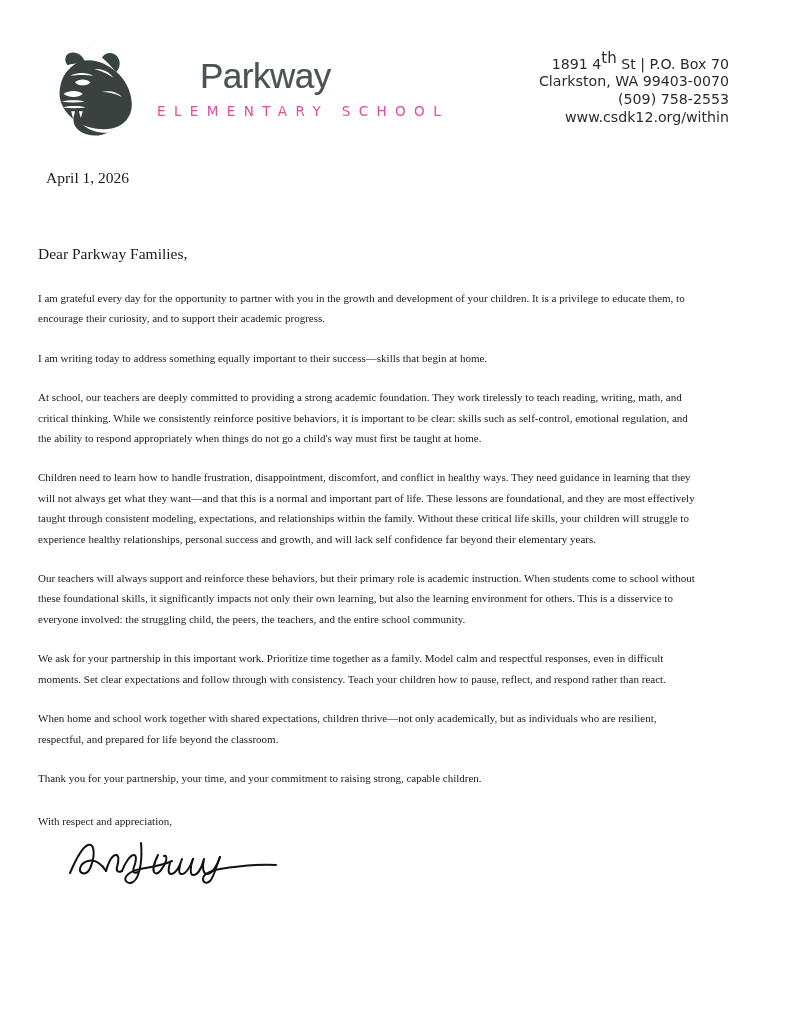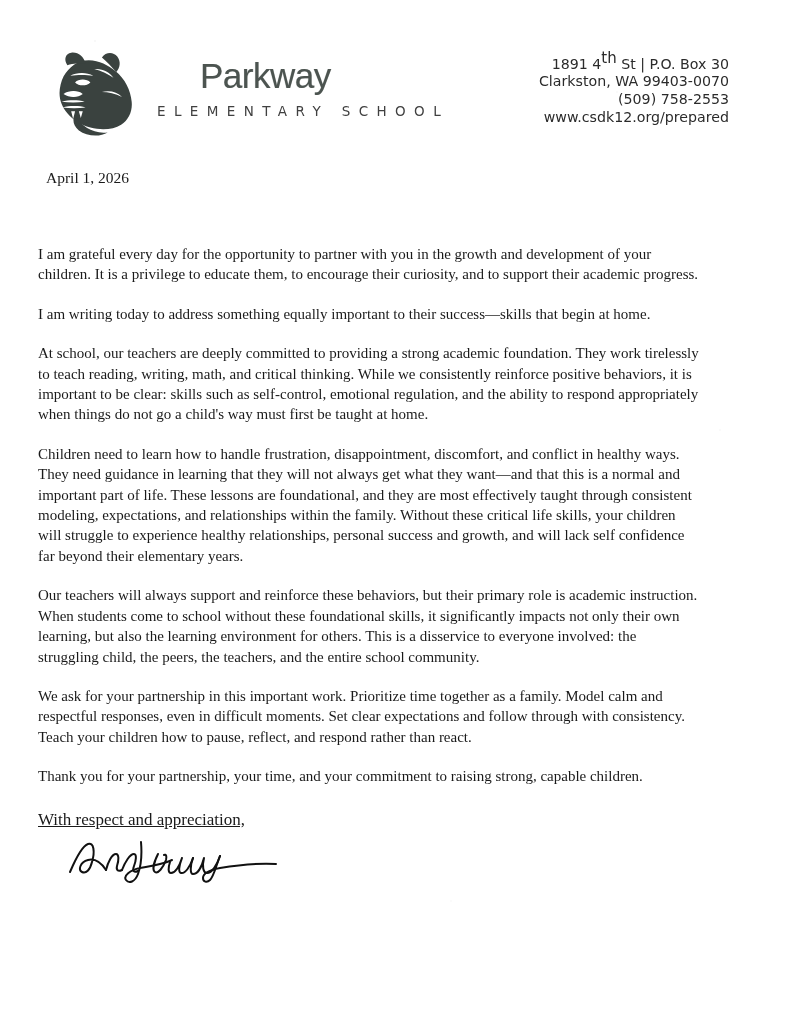--- a/index.html
+++ b/index.html
@@ -68,21 +68,21 @@
     letter-spacing: -0.5px;
     color: #4c5450;
     display: block;
     text-shadow: 0.4px 0 0 rgba(76,84,80,.35), -0.4px 0 0 rgba(76,84,80,.2);
     margin-left: 46px;
   }
   .wordmark-sub {
     font-family: "DejaVu Sans", sans-serif;
     font-size: 13.5px;
     letter-spacing: 8.4px;
-    color: #404040;
+    color: #ec4899;
     display: block;
     margin-top: 1px;
     margin-left: 3px;
     white-space: nowrap;
   }
   .address-block {
     position: absolute;
     right: 62px;
     top: 6px;
     text-align: right;
@@ -105,30 +105,29 @@
     font-size: 15.5px;
     line-height: 20px;
     margin: 0 0 56px 8px;
   }
   .salutation {
     font-size: 15.5px;
     line-height: 20px;
     margin: 0 0 24px 0;
   }
   .para {
-    font-size: 15px;
+    font-size: 11px;
     line-height: 20.4px;
     margin: 0 0 19px 0;
     text-align: left;
   }
   .closing {
-    font-size: 17px;
+    font-size: 11px;
     line-height: 20px;
     margin: 23px 0 0 0;
-    text-decoration: underline;
   }
 
   
   .signature-area {
     position: relative;
     height: 52px;
     margin-top: 2px;
   }
   .signature-svg {
     position: absolute;
@@ -178,37 +177,39 @@
         </g>
       </svg>
 
       <div class="wordmark-wrap">
         <span class="wordmark">Parkway</span>
         <span class="wordmark-sub">ELEMENTARY SCHOOL</span>
       </div>
     </div>
 
     <div class="address-block">
-      <div><span>1891 4</span><sup>th</sup><span> St | P.O. Box 30</span></div>
+      <div><span>1891 4</span><sup>th</sup><span> St | P.O. Box 70</span></div>
       <div>Clarkston, WA 99403-0070</div>
       <div>(509) 758-2553</div>
-      <div>www.csdk12.org/prepared</div>
+      <div>www.csdk12.org/within</div>
     </div>
   </div>
 
   <div class="letter">
     <p class="date-line">April 1, 2026</p>
+    <p class="salutation">Dear Parkway Families,</p>
 
     <div>
       <p class="para">I am grateful every day for the opportunity to partner with you in the growth and development of your children. It is a privilege to educate them, to encourage their curiosity, and to support their academic progress.</p>
       <p class="para">I am writing today to address something equally important to their success—skills that begin at home.</p>
       <p class="para">At school, our teachers are deeply committed to providing a strong academic foundation. They work tirelessly to teach reading, writing, math, and critical thinking. While we consistently reinforce positive behaviors, it is important to be clear: skills such as self-control, emotional regulation, and the ability to respond appropriately when things do not go a child's way must first be taught at home.</p>
       <p class="para">Children need to learn how to handle frustration, disappointment, discomfort, and conflict in healthy ways. They need guidance in learning that they will not always get what they want—and that this is a normal and important part of life. These lessons are foundational, and they are most effectively taught through consistent modeling, expectations, and relationships within the family. Without these critical life skills, your children will struggle to experience healthy relationships, personal success and growth, and will lack self confidence far beyond their elementary years.</p>
       <p class="para">Our teachers will always support and reinforce these behaviors, but their primary role is academic instruction. When students come to school without these foundational skills, it significantly impacts not only their own learning, but also the learning environment for others. This is a disservice to everyone involved: the struggling child, the peers, the teachers, and the entire school community.</p>
       <p class="para">We ask for your partnership in this important work. Prioritize time together as a family. Model calm and respectful responses, even in difficult moments. Set clear expectations and follow through with consistency. Teach your children how to pause, reflect, and respond rather than react.</p>
+      <p class="para">When home and school work together with shared expectations, children thrive—not only academically, but as individuals who are resilient, respectful, and prepared for life beyond the classroom.</p>
       <p class="para">Thank you for your partnership, your time, and your commitment to raising strong, capable children.</p>
     </div>
 
     <p class="closing">With respect and appreciation,</p>
 
     <div class="signature-area">
       <svg class="signature-svg" viewBox="0 0 240 52" aria-hidden="true">
         <g fill="none" stroke="#111111" stroke-width="2" stroke-linecap="round" stroke-linejoin="round">
           <path d="M8 40 C14 26 20 14 26 12 C32 10 33 20 30 30 C28 38 24 42 20 40 C16 38 18 30 26 28 C34 26 40 32 44 38"></path>
           <path d="M44 38 C46 30 50 22 54 22 C57 22 57 28 55 34 C54 38 56 40 60 38"></path>

